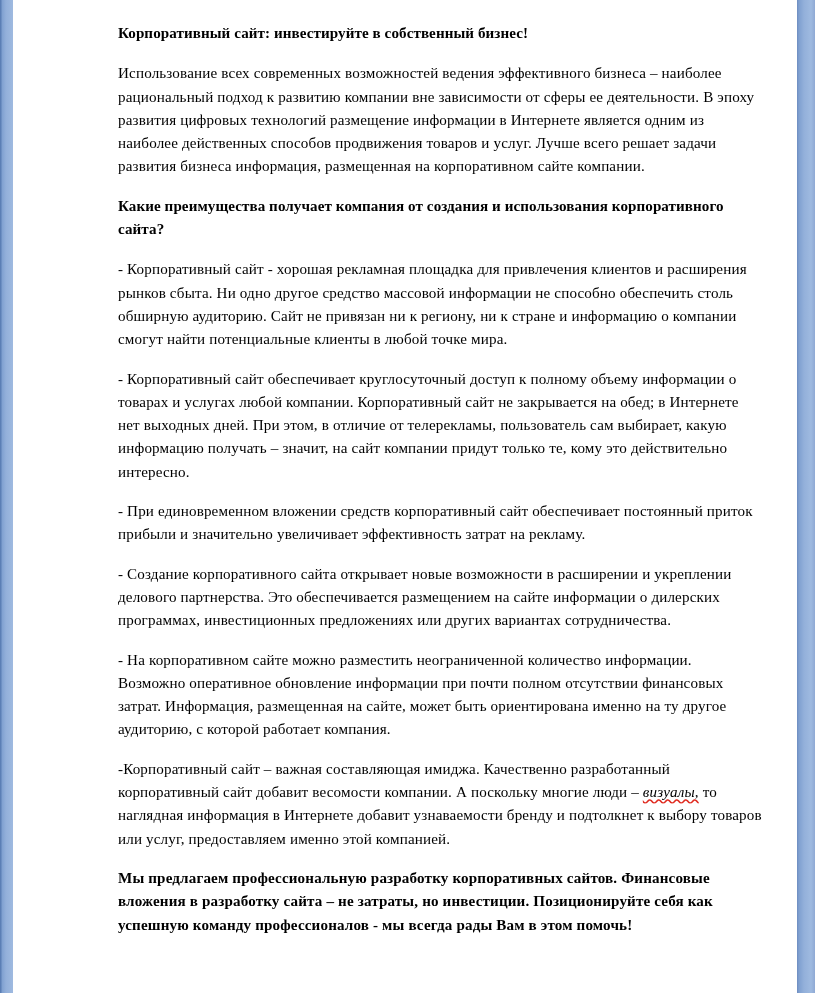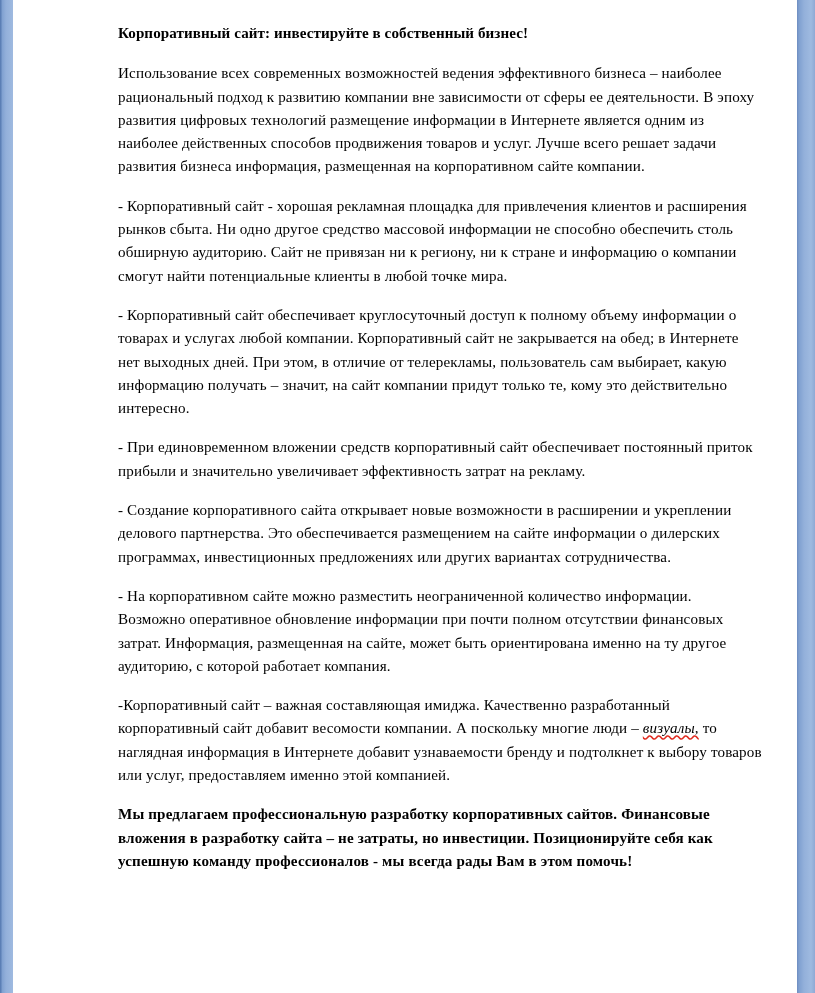--- a/index.html
+++ b/index.html
@@ -100,20 +100,21 @@
 
   <div class="gutter right"></div>
 
   <div id="page">
     <div id="doc-body">
 
       <p class="heading">Корпоративный сайт: инвестируйте в собственный бизнес!</p>
 
       <p>Использование всех современных возможностей ведения эффективного бизнеса – наиболее рациональный подход к развитию компании вне зависимости от сферы ее деятельности. В эпоху развития цифровых технологий размещение информации в Интернете является одним из наиболее действенных способов продвижения товаров и услуг. Лучше всего решает задачи развития бизнеса информация, размещенная на корпоративном сайте компании.</p>
 
+      <p class="heading">Какие преимущества получает компания от создания и использования корпоративного сайта?</p>
 
       <p class="tight">- Корпоративный сайт - хорошая рекламная площадка для привлечения клиентов и расширения рынков сбыта. Ни одно другое средство массовой информации не способно обеспечить столь обширную аудиторию. Сайт не привязан ни к региону, ни к стране и информацию о компании смогут найти потенциальные клиенты в любой точке мира.</p>
 
       <p class="tight">- Корпоративный сайт обеспечивает круглосуточный доступ к полному объему информации о товарах и услугах любой компании. Корпоративный сайт не закрывается на обед; в Интернете нет выходных дней. При этом, в отличие от телерекламы, пользователь сам выбирает, какую информацию получать – значит, на сайт компании придут только те, кому это действительно интересно.</p>
 
       <p class="tight">- При единовременном вложении средств корпоративный сайт обеспечивает постоянный приток прибыли и значительно увеличивает эффективность затрат на рекламу.</p>
 
       <p class="tight">- Создание корпоративного сайта открывает новые возможности в расширении и укреплении делового партнерства. Это обеспечивается размещением на сайте информации о дилерских программах, инвестиционных предложениях или других вариантах сотрудничества.</p>
 
       <p class="tight">- На корпоративном сайте можно разместить неограниченной количество информации. Возможно оперативное обновление информации при почти полном отсутствии финансовых затрат. Информация, размещенная на сайте, может быть ориентирована именно на ту другое аудиторию, с которой работает компания.</p>

